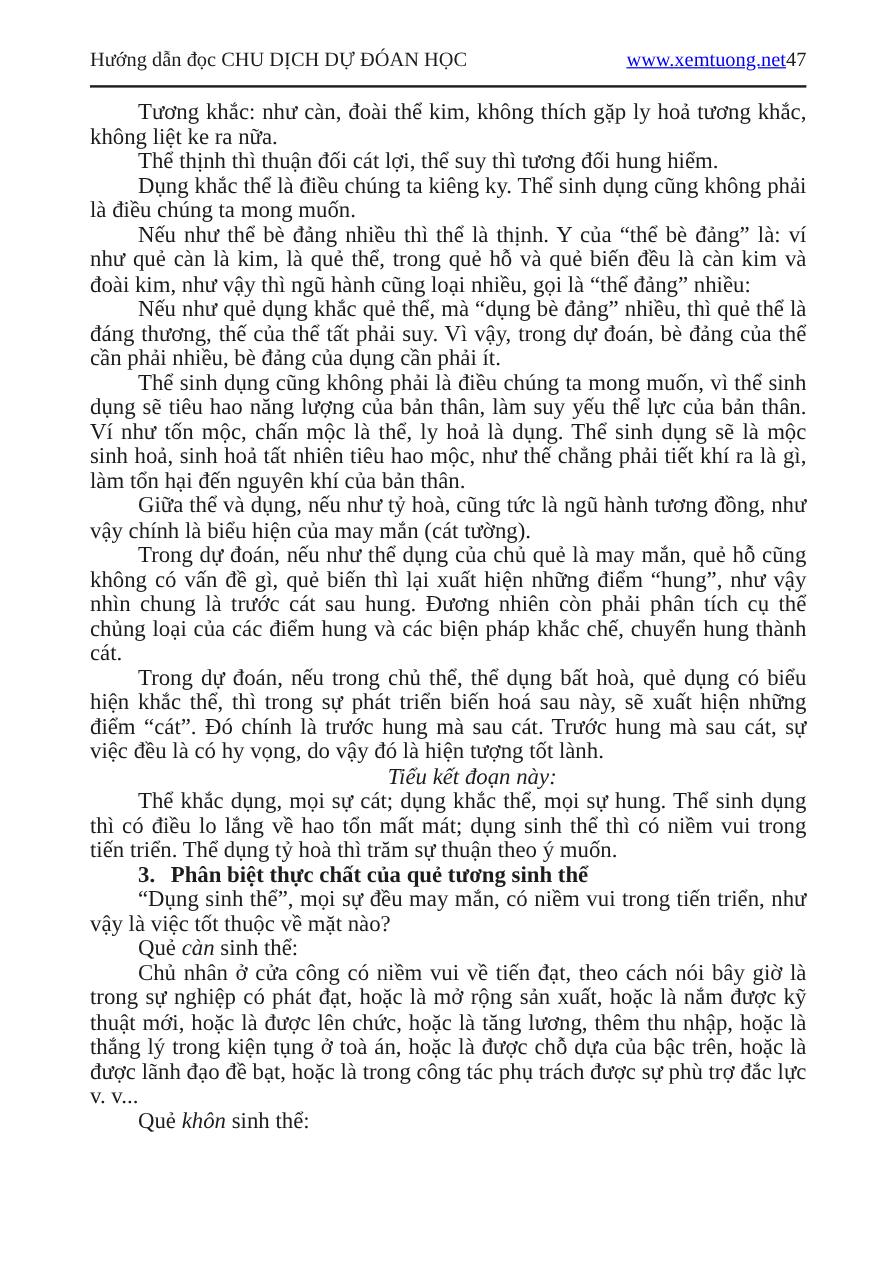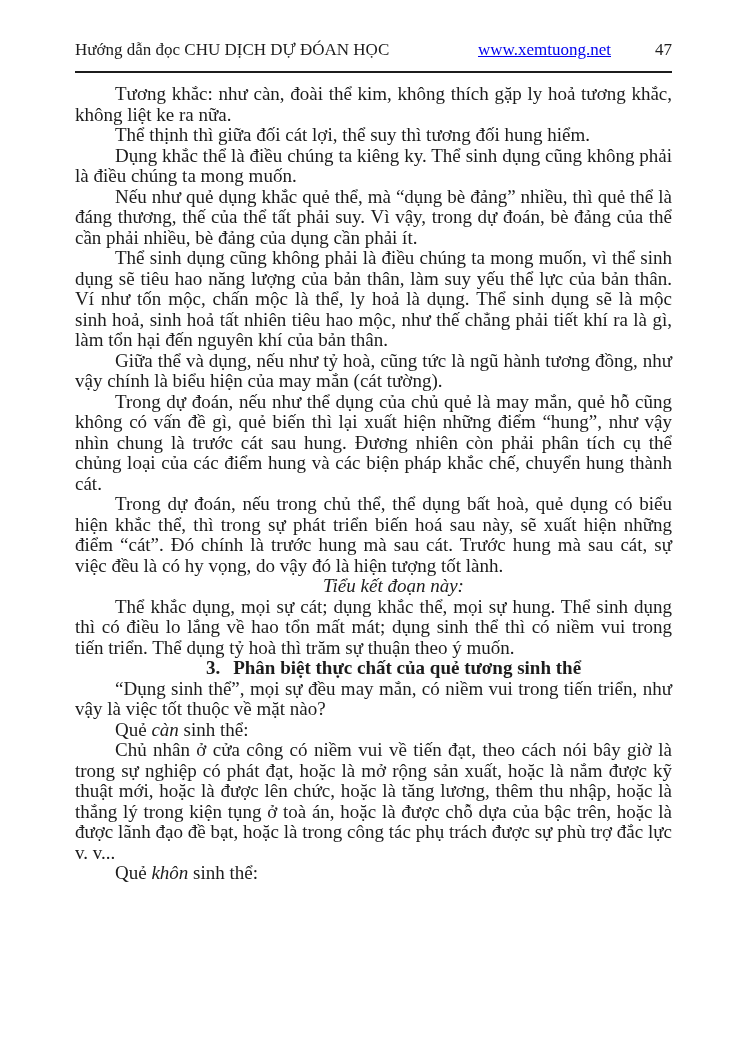--- a/index.html
+++ b/index.html
@@ -23,21 +23,20 @@
     width: 597px;
     display: flex;
     justify-content: space-between;
     align-items: baseline;
     font-size: 17px;
     white-space: nowrap;
   }
   .header-right {
     display: flex;
     align-items: baseline;
-    gap: 44px;
   }
   .header a {
     color: #0000EE;
     text-decoration: underline;
     cursor: pointer;
   }
   .header-rule {
     position: absolute;
     top: 71px;
     left: 75px;
@@ -60,21 +59,21 @@
     margin: 0;
     padding: 0;
     text-indent: 40px;
   }
   p.italic-line {
     font-style: italic;
     text-align: center;
   }
   p.section-heading {
     font-weight: bold;
-    text-align: center;
+    text-align: left;
   }
   p.section-heading .heading-title {
     margin-left: 13px;
   }
   p.label-line {
     text-align: left;
   }
   p.label-line em {
     font-style: italic;
   }
@@ -89,22 +88,23 @@
     <span class="header-right">
       <a href="#">www.xemtuong.net</a>
       <span>47</span>
     </span>
   </div>
 
   <hr class="header-rule">
 
   <div class="body-text">
     <p>Tương khắc: như càn, đoài thể kim, không thích gặp ly hoả tương khắc, không liệt ke ra nữa.</p>
-    <p>Thể thịnh thì giữa đối cát lợi, thể suy thì tương đối hung hiểm.</p>
+    <p>Thể thịnh thì thuận đối cát lợi, thể suy thì tương đối hung hiểm.</p>
     <p>Dụng khắc thể là điều chúng ta kiêng ky. Thể sinh dụng cũng không phải là điều chúng ta mong muốn.</p>
+    <p>Nếu như thể bè đảng nhiều thì thể là thịnh. Y của “thể bè đảng” là: ví như quẻ càn là kim, là quẻ thể, trong quẻ hỗ và quẻ biến đều là càn kim và đoài kim, như vậy thì ngũ hành cũng loại nhiều, gọi là “thể đảng” nhiều:</p>
     <p>Nếu như quẻ dụng khắc quẻ thể, mà “dụng bè đảng” nhiều, thì quẻ thể là đáng thương, thế của thể tất phải suy. Vì vậy, trong dự đoán, bè đảng của thể cần phải nhiều, bè đảng của dụng cần phải ít.</p>
     <p>Thể sinh dụng cũng không phải là điều chúng ta mong muốn, vì thể sinh dụng sẽ tiêu hao năng lượng của bản thân, làm suy yếu thể lực của bản thân. Ví như tốn mộc, chấn mộc là thể, ly hoả là dụng. Thể sinh dụng sẽ là mộc sinh hoả, sinh hoả tất nhiên tiêu hao mộc, như thế chẳng phải tiết khí ra là gì, làm tổn hại đến nguyên khí của bản thân.</p>
     <p>Giữa thể và dụng, nếu như tỷ hoà, cũng tức là ngũ hành tương đồng, như vậy chính là biểu hiện của may mắn (cát tường).</p>
     <p>Trong dự đoán, nếu như thể dụng của chủ quẻ là may mắn, quẻ hỗ cũng không có vấn đề gì, quẻ biến thì lại xuất hiện những điểm “hung”, như vậy nhìn chung là trước cát sau hung. Đương nhiên còn phải phân tích cụ thể chủng loại của các điểm hung và các biện pháp khắc chế, chuyển hung thành cát.</p>
     <p>Trong dự đoán, nếu trong chủ thể, thể dụng bất hoà, quẻ dụng có biểu hiện khắc thể, thì trong sự phát triển biến hoá sau này, sẽ xuất hiện những điểm “cát”. Đó chính là trước hung mà sau cát. Trước hung mà sau cát, sự việc đều là có hy vọng, do vậy đó là hiện tượng tốt lành.</p>
     <p class="italic-line">Tiểu kết đoạn này:</p>
     <p>Thể khắc dụng, mọi sự cát; dụng khắc thể, mọi sự hung. Thể sinh dụng thì có điều lo lắng về hao tổn mất mát; dụng sinh thể thì có niềm vui trong tiến triển. Thể dụng tỷ hoà thì trăm sự thuận theo ý muốn.</p>
     <p class="section-heading">
       <span>3.</span><span class="heading-title">Phân biệt thực chất của quẻ tương sinh thể</span>
     </p>

